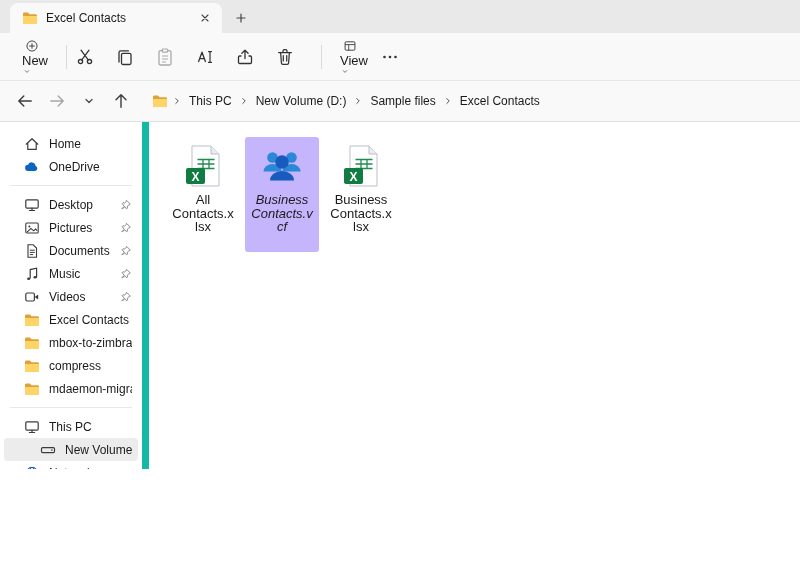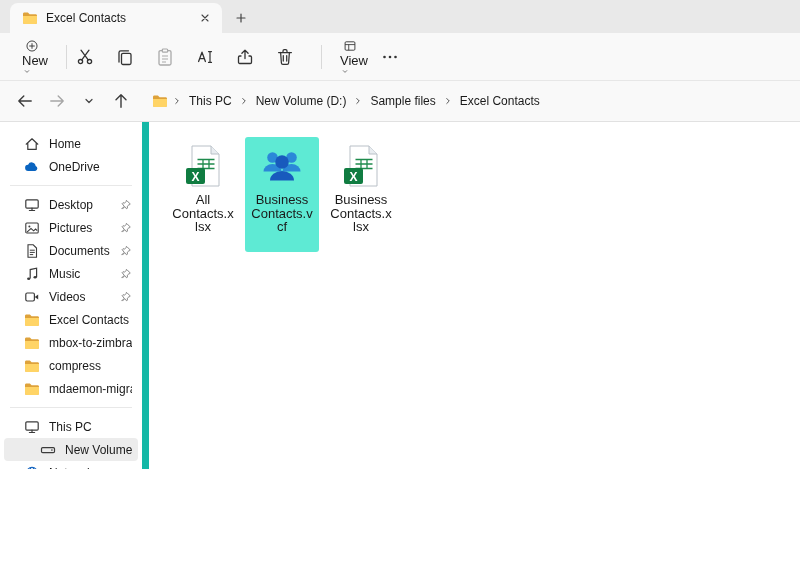--- a/index.html
+++ b/index.html
@@ -50,21 +50,21 @@
                padding:0 6px 0 20px; margin:0 4px; border-radius:4px; cursor:pointer; }
   .side-item.child { padding-left:36px; }
   .side-item.selected { background:#ececec; }
   .side-label { white-space:nowrap; overflow:hidden; font-size:12px; }
   .pin { margin-left:auto; flex:0 0 auto; }
   .side-div { height:1px; background:#e8e8e8; margin:7px 10px; }
 
   
   .main { flex:1; padding:15px 0 0 17px; display:flex; align-items:flex-start; gap:5px; }
   .tile { width:74px; padding:5px 2px 6px; border-radius:3px; text-align:center; cursor:pointer; }
-  .tile.selected { background:#5eead4; }
+  .tile.selected { background:#c4b5fd;font-style:italic; }
   .tile-label { width:64px; margin:3px auto 12px; font-size:13px; line-height:13.5px;
                 overflow-wrap:break-word; word-wrap:break-word; color:#1a1a1a; }
 
   
   .ic48 { width:48px; height:48px; display:block; margin:0 auto; }
   .ic20 { width:20px; height:20px; display:block; }
   .ic16 { width:16px; height:16px; display:block; flex:0 0 auto; }
   .ic12 { width:12px; height:12px; display:block; }
   .chev { width:10px; height:10px; display:block; }
 </style>

